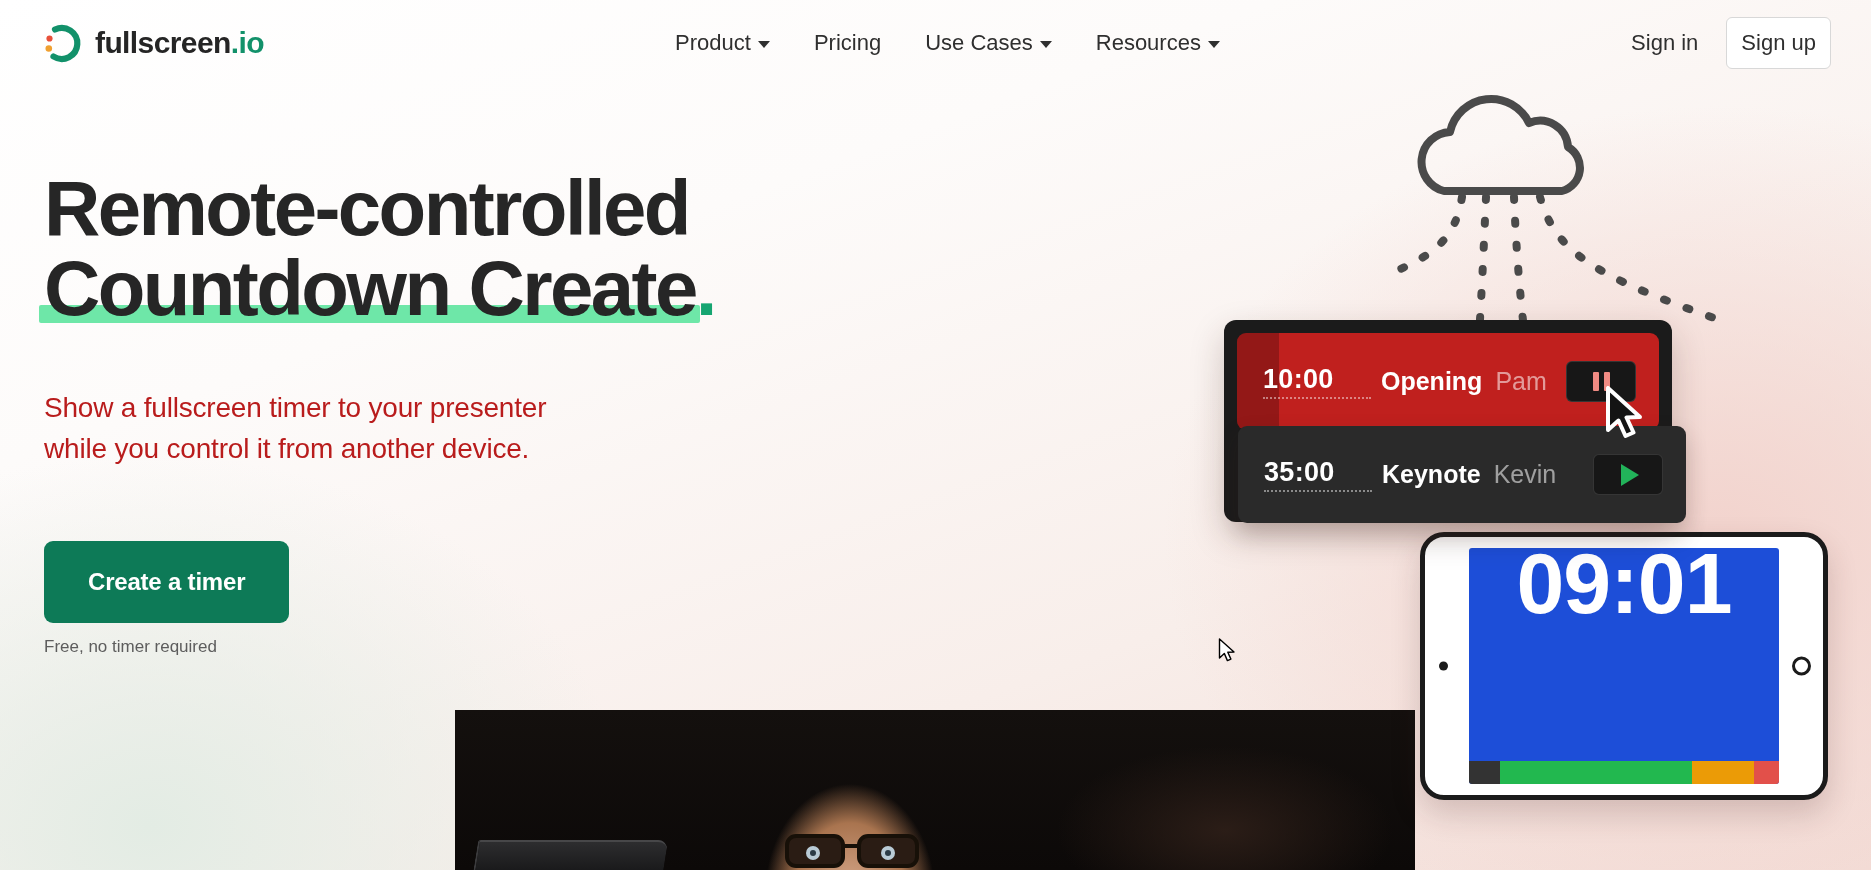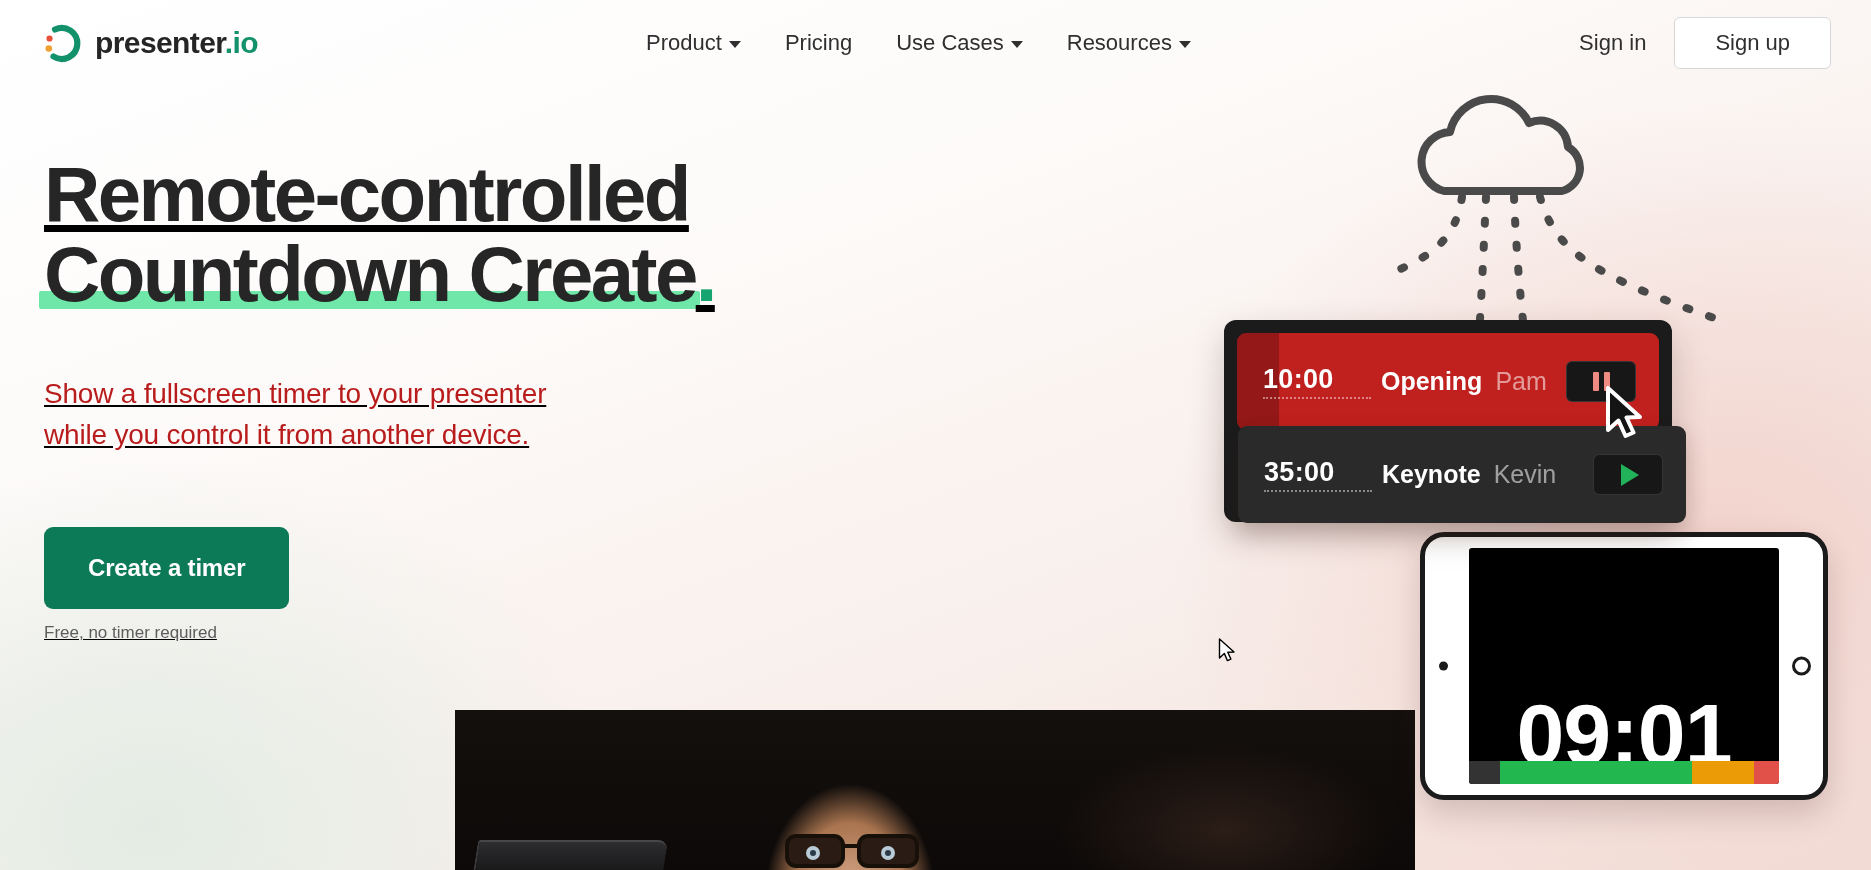--- a/index.html
+++ b/index.html
@@ -39,25 +39,25 @@
   .caret {
     width:0;height:0;border-left:6px solid transparent;border-right:6px solid transparent;
     border-top:7px solid #2f2f2f; display:inline-block; margin-top:4px;
   }
 
   #nav-auth { display:flex; align-items:center; gap:28px; margin-left:auto; margin-right:40px; }
   #signin-link { font-size:22px; color:#2f2f2f; text-decoration:none; white-space:nowrap; cursor:pointer; }
   #signup-btn {
     font-size:22px; color:#2f2f2f; background:#ffffff;
     border:1px solid #d8d8d8; border-radius:6px;
-    padding:12px 40px; cursor:pointer; font-family:inherit; white-space:nowrap;
-  }
-
-  
-  #hero-copy { position:absolute; left:44px; top:155px; z-index:20; width:760px;text-decoration:underline; }
+    padding:12px 14px; cursor:pointer; font-family:inherit; white-space:nowrap;
+  }
+
+  
+  #hero-copy { position:absolute; left:44px; top:169px; z-index:20; width:760px; }
   #headline {
     font-size:78px; line-height:1.02; font-weight:700; color:#262626;
     letter-spacing:-2.6px; white-space:nowrap;
   }
   .hl-line2 { position:relative; display:inline-block; }
   .hl-line2 .hl-mark {
     position:absolute; left:-5px; right:-4px; bottom:5px; height:18px;
     background:#6ee7a8; z-index:-1; border-radius:2px;
   }
   #headline .accent-dot { color:#16a571; }
@@ -130,22 +130,22 @@
   #tablet-cam {
     position:absolute; left:14px; top:50%; transform:translateY(-50%);
     width:9px; height:9px; border-radius:50%; background:#1b1b1b;
   }
   #tablet-home {
     position:absolute; right:12px; top:50%; transform:translateY(-50%);
     width:19px; height:19px; border-radius:50%; border:3px solid #1b1b1b;
   }
   #tablet-screen {
     position:absolute; left:44px; top:11px; right:44px; bottom:11px;
-    background:#000000; border-radius:3px; overflow:hidden;
-    display:flex; align-items:flex-end; justify-content:center;
+    background:#1d4ed8; border-radius:3px; overflow:hidden;
+    display:flex; align-items:flex-start; justify-content:center;
   }
   #tablet-time {
     font-size:86px; font-weight:700; color:#ffffff; letter-spacing:-1px;
     margin-top:-14px;
   }
   #tablet-progress { position:absolute; left:0; right:0; bottom:0; height:23px; display:flex; }
   #tablet-progress .seg-empty { background:#333333; }
 
   
   #hero-photo {
@@ -177,21 +177,21 @@
 <nav id="navbar">
 
   <a id="logo-link" href="#">
     <span id="logo-mark">
       <svg width="44" height="44" viewBox="0 0 44 44">
         <path d="M15 8.5 A15.5 15.5 0 1 1 13.5 35.5" fill="none" stroke="#12916a" stroke-width="6.2" stroke-linecap="round"></path>
         <circle cx="9.5" cy="17.5" r="3.1" fill="#e8503a"></circle>
         <circle cx="8.8" cy="27.5" r="3.3" fill="#f0a030"></circle>
       </svg>
     </span>
-    <span id="logo-text"><span>presenter</span><span class="dotio">.io</span></span>
+    <span id="logo-text"><span>fullscreen</span><span class="dotio">.io</span></span>
   </a>
 
   <div id="nav-links">
     <a class="nav-item" href="#">
       <span>Product</span>
       <i class="caret"></i>
     </a>
     <a class="nav-item" href="#">
       <span>Pricing</span>
     </a>

